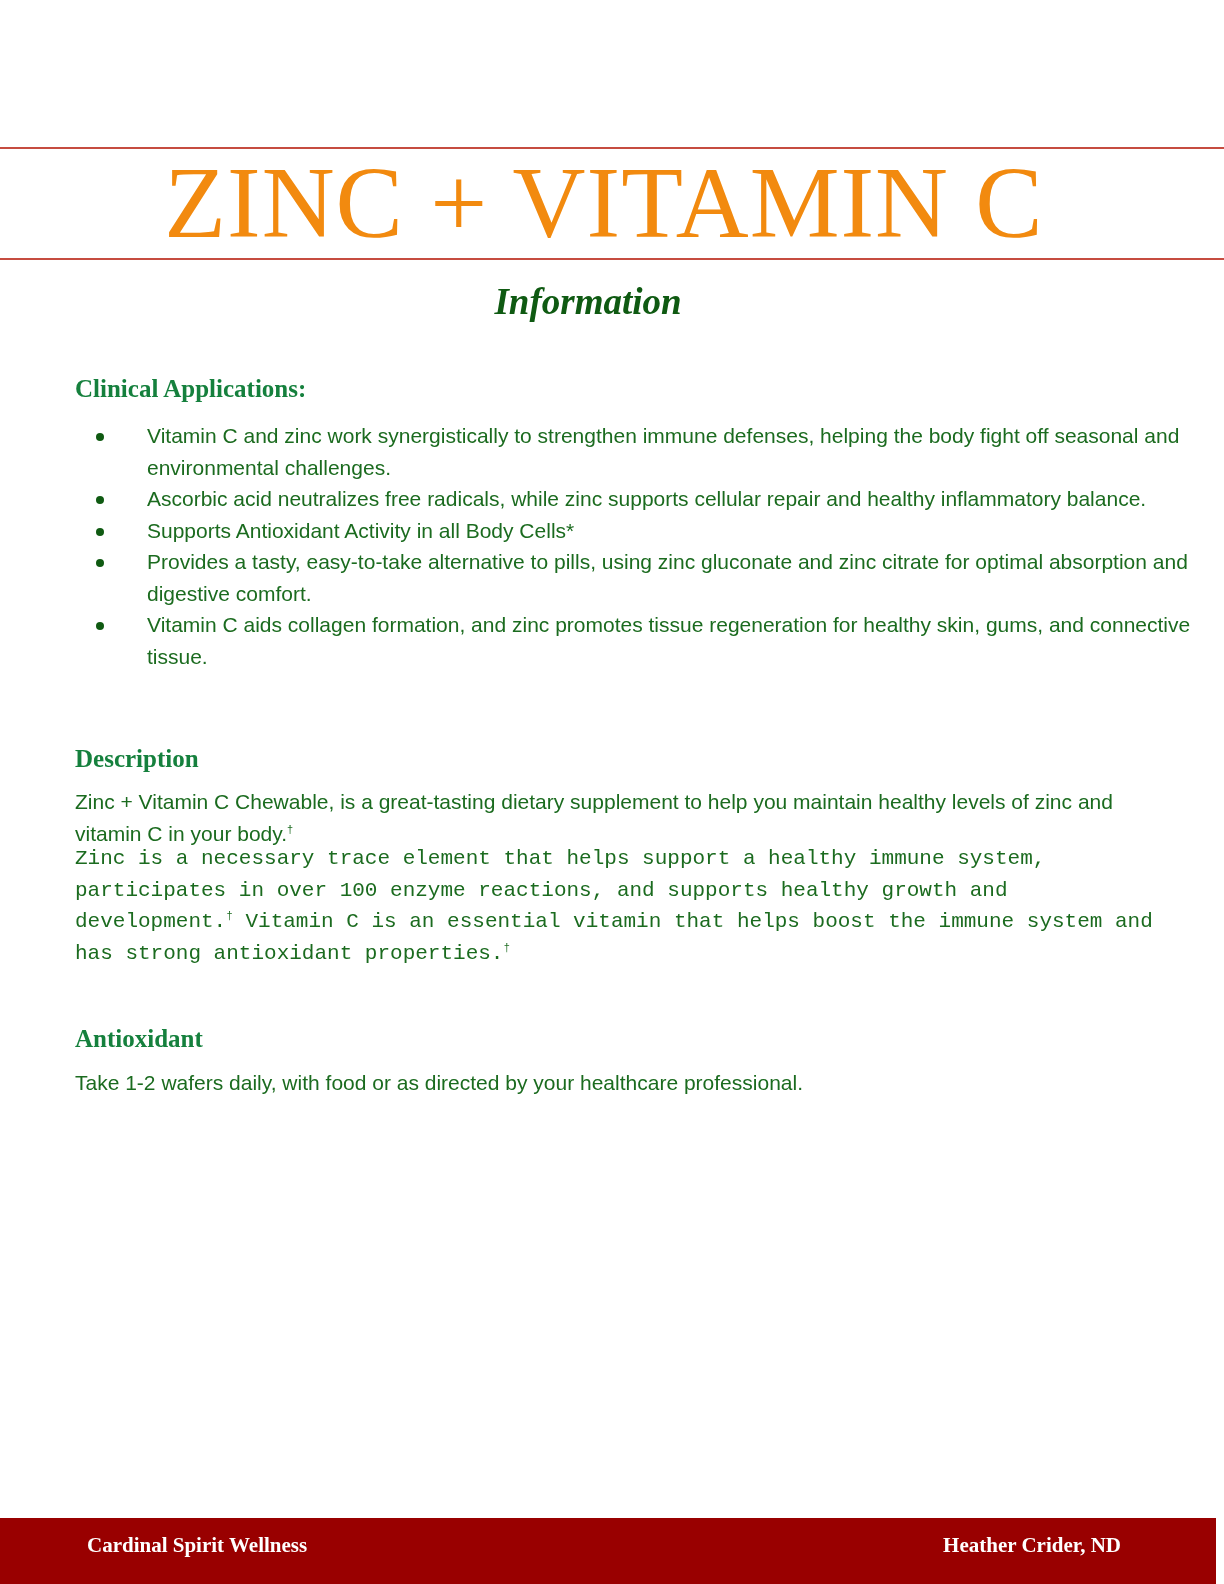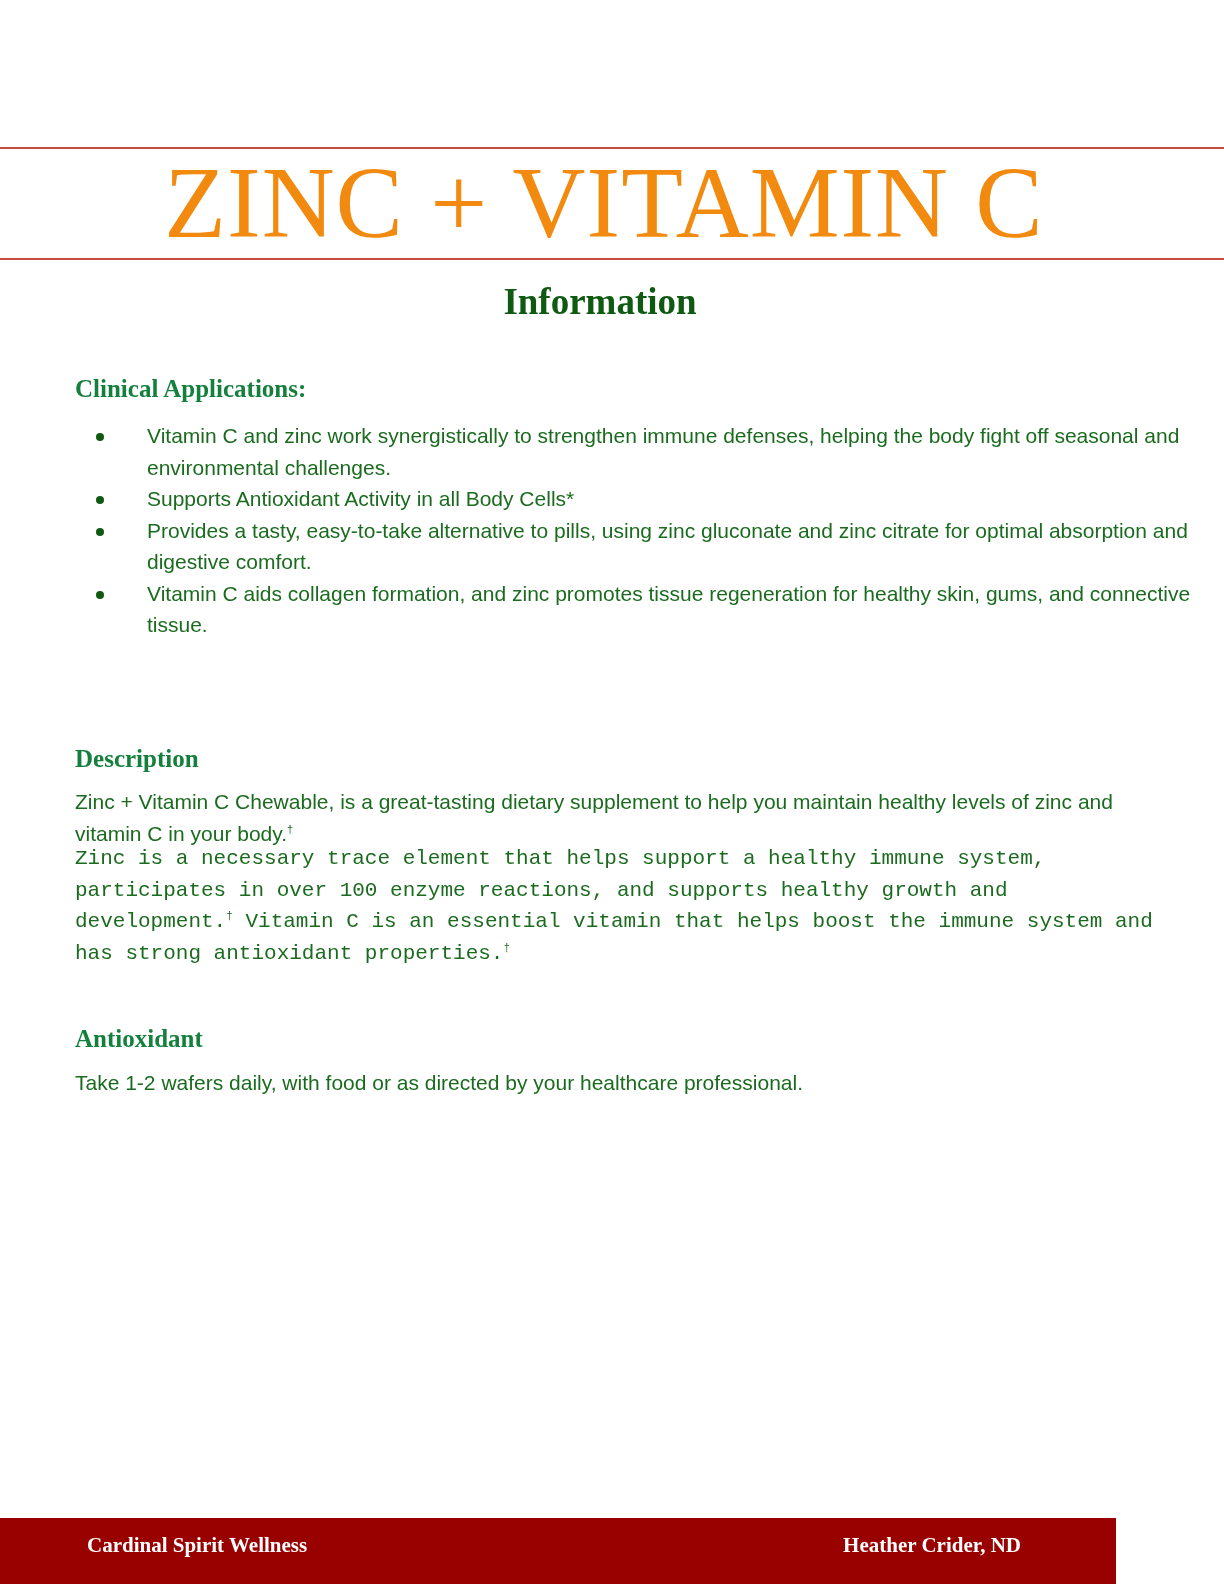--- a/index.html
+++ b/index.html
@@ -35,29 +35,30 @@
       font-size: 101px;
       line-height: 110px;
       color: #f28a0f;
       letter-spacing: 1px;
       margin: 0;
       font-weight: normal;
     }
     .subtitle {
       position: absolute;
       top: 280px;
-      left: 16px;
+      left: 4px;
       width: 1168px;
       text-align: center;
       font-family: "Liberation Serif", "DejaVu Serif", serif;
       font-size: 37px;
       font-weight: bold;
       line-height: 44px;
       color: #0f5a12;
       margin: 0;
+      font-style: italic;
     }
     .section-heading {
       position: absolute;
       left: 75px;
       font-family: "Liberation Serif", "DejaVu Serif", serif;
       font-size: 25px;
       font-weight: bold;
       color: #15803d;
       margin: 0;
       line-height: 30px;
@@ -100,21 +101,21 @@
     }
     sup {
       font-size: 11px;
       vertical-align: 8px;
       line-height: 0;
     }
     .footer {
       position: absolute;
       left: 0;
       top: 1518px;
-      width: 1116px;
+      width: 1216px;
       height: 66px;
       background: #990000;
     }
     .footer-left, .footer-right {
       position: absolute;
       top: 14px;
       font-family: "Liberation Serif", "DejaVu Serif", serif;
       font-size: 21px;
       font-weight: bold;
       color: #ffffff;
@@ -134,20 +135,24 @@
 
 <h3 class="section-heading" style="top:374px;">Clinical Applications:</h3>
 
 <ul class="bullet-list body-text">
   <li>
     <span class="bullet-dot"></span>
     <span>Vitamin C and zinc work synergistically to strengthen immune defenses, helping the body fight off seasonal and environmental challenges.</span>
   </li>
   <li>
     <span class="bullet-dot"></span>
+    <span>Ascorbic acid neutralizes free radicals, while zinc supports cellular repair and healthy inflammatory balance.</span>
+  </li>
+  <li>
+    <span class="bullet-dot"></span>
     <span>Supports Antioxidant Activity in all Body Cells*</span>
   </li>
   <li>
     <span class="bullet-dot"></span>
     <span>Provides a tasty, easy-to-take alternative to pills, using zinc gluconate and zinc citrate for optimal absorption and digestive comfort.</span>
   </li>
   <li>
     <span class="bullet-dot"></span>
     <span>Vitamin C aids collagen formation, and zinc promotes tissue regeneration for healthy skin, gums, and connective tissue.</span>
   </li>

